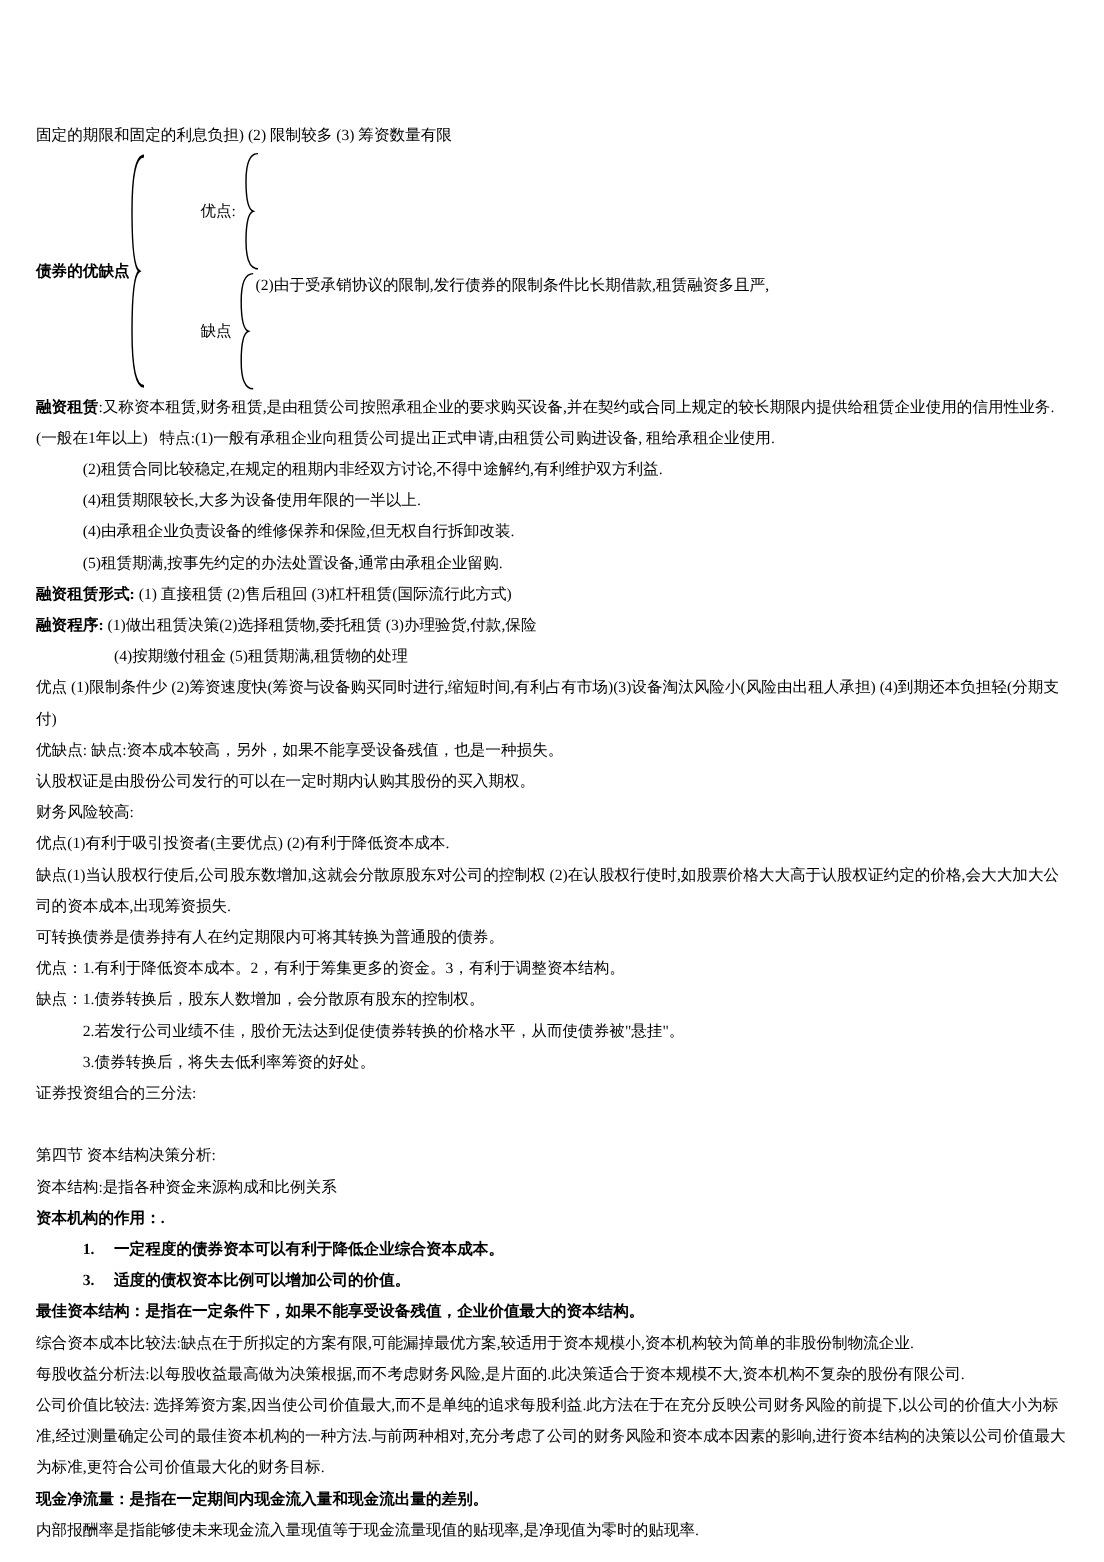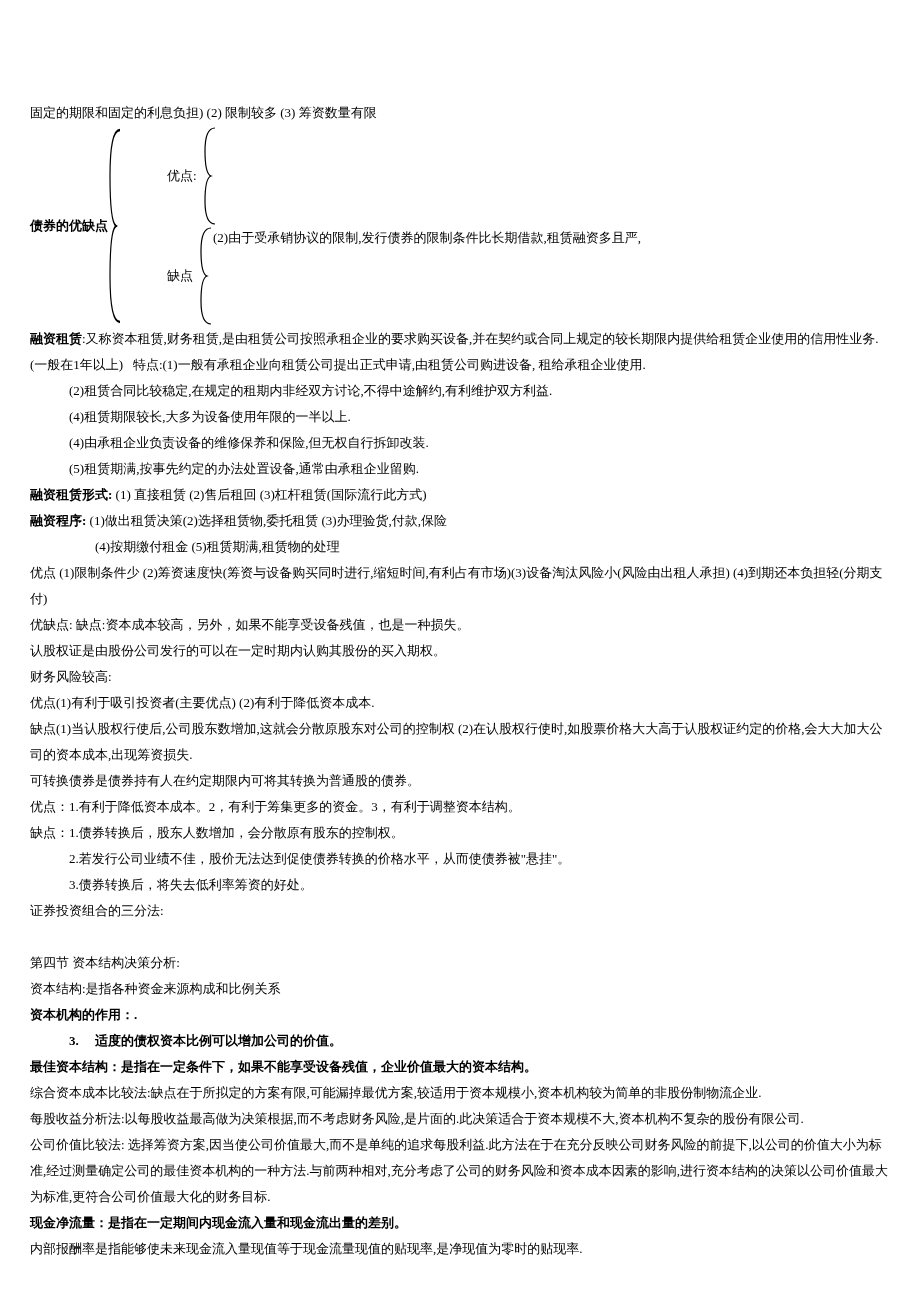--- a/index.html
+++ b/index.html
@@ -118,20 +118,21 @@
 <p class="para">优点：1.有利于降低资本成本。2，有利于筹集更多的资金。3，有利于调整资本结构。</p>
 <p class="para">缺点：1.债券转换后，股东人数增加，会分散原有股东的控制权。</p>
 <p class="para indent1">2.若发行公司业绩不佳，股价无法达到促使债券转换的价格水平，从而使债券被"悬挂"。</p>
 <p class="para indent1">3.债券转换后，将失去低利率筹资的好处。</p>
 <p class="para">证券投资组合的三分法:</p>
 <p class="para">&nbsp;</p>
 <p class="para">第四节 资本结构决策分析:</p>
 <p class="para">  资本结构:是指各种资金来源构成和比例关系</p>
 <p class="para bold">资本机构的作用：.</p>
 <div class="numlist">
+  <p class="item bold"><span class="num">1.</span><span>一定程度的债券资本可以有利于降低企业综合资本成本。</span></p>
   <p class="item bold"><span class="num">3.</span><span>适度的债权资本比例可以增加公司的价值。</span></p>
 </div>
 <p class="para bold">最佳资本结构：是指在一定条件下，如果不能享受设备残值，企业价值最大的资本结构。</p>
 <p class="para">  综合资本成本比较法:缺点在于所拟定的方案有限,可能漏掉最优方案,较适用于资本规模小,资本机构较为简单的非股份制物流企业.</p>
 <p class="para">每股收益分析法:以每股收益最高做为决策根据,而不考虑财务风险,是片面的.此决策适合于资本规模不大,资本机构不复杂的股份有限公司.</p>
 <p class="para">  公司价值比较法:  选择筹资方案,因当使公司价值最大,而不是单纯的追求每股利益.此方法在于在充分反映公司财务风险的前提下,以公司的价值大小为标准,经过测量确定公司的最佳资本机构的一种方法.与前两种相对,充分考虑了公司的财务风险和资本成本因素的影响,进行资本结构的决策以公司价值最大为标准,更符合公司价值最大化的财务目标.</p>
 <p class="para bold">现金净流量：是指在一定期间内现金流入量和现金流出量的差别。</p>
 <p class="para">内部报酬率是指能够使未来现金流入量现值等于现金流量现值的贴现率,是净现值为零时的贴现率.</p>
 
 </body></html>

